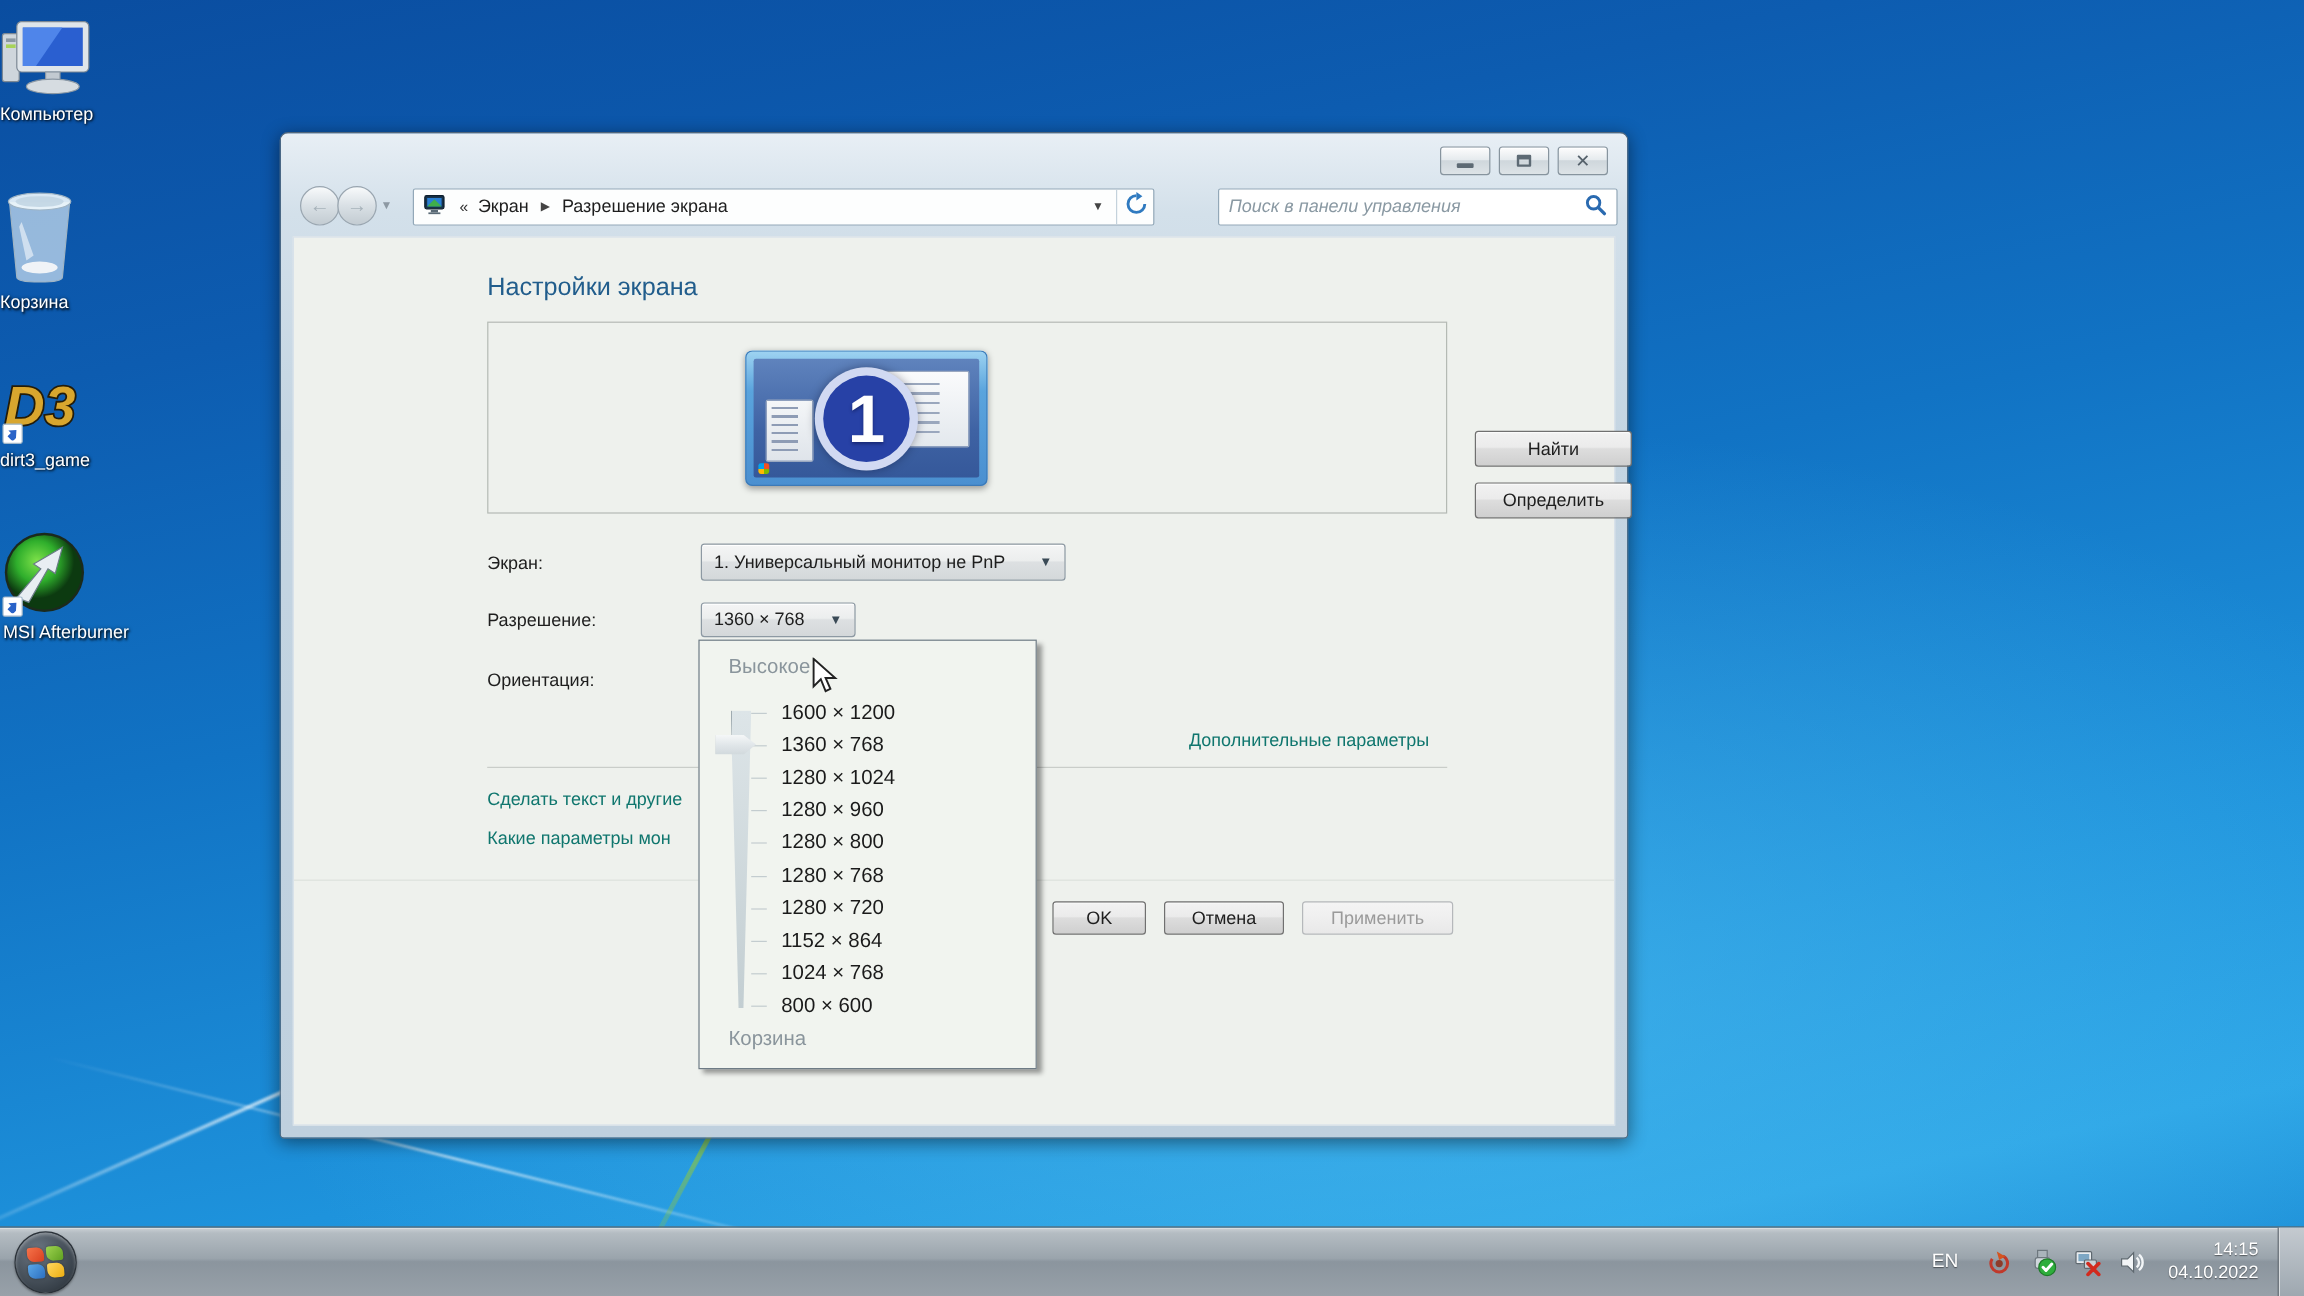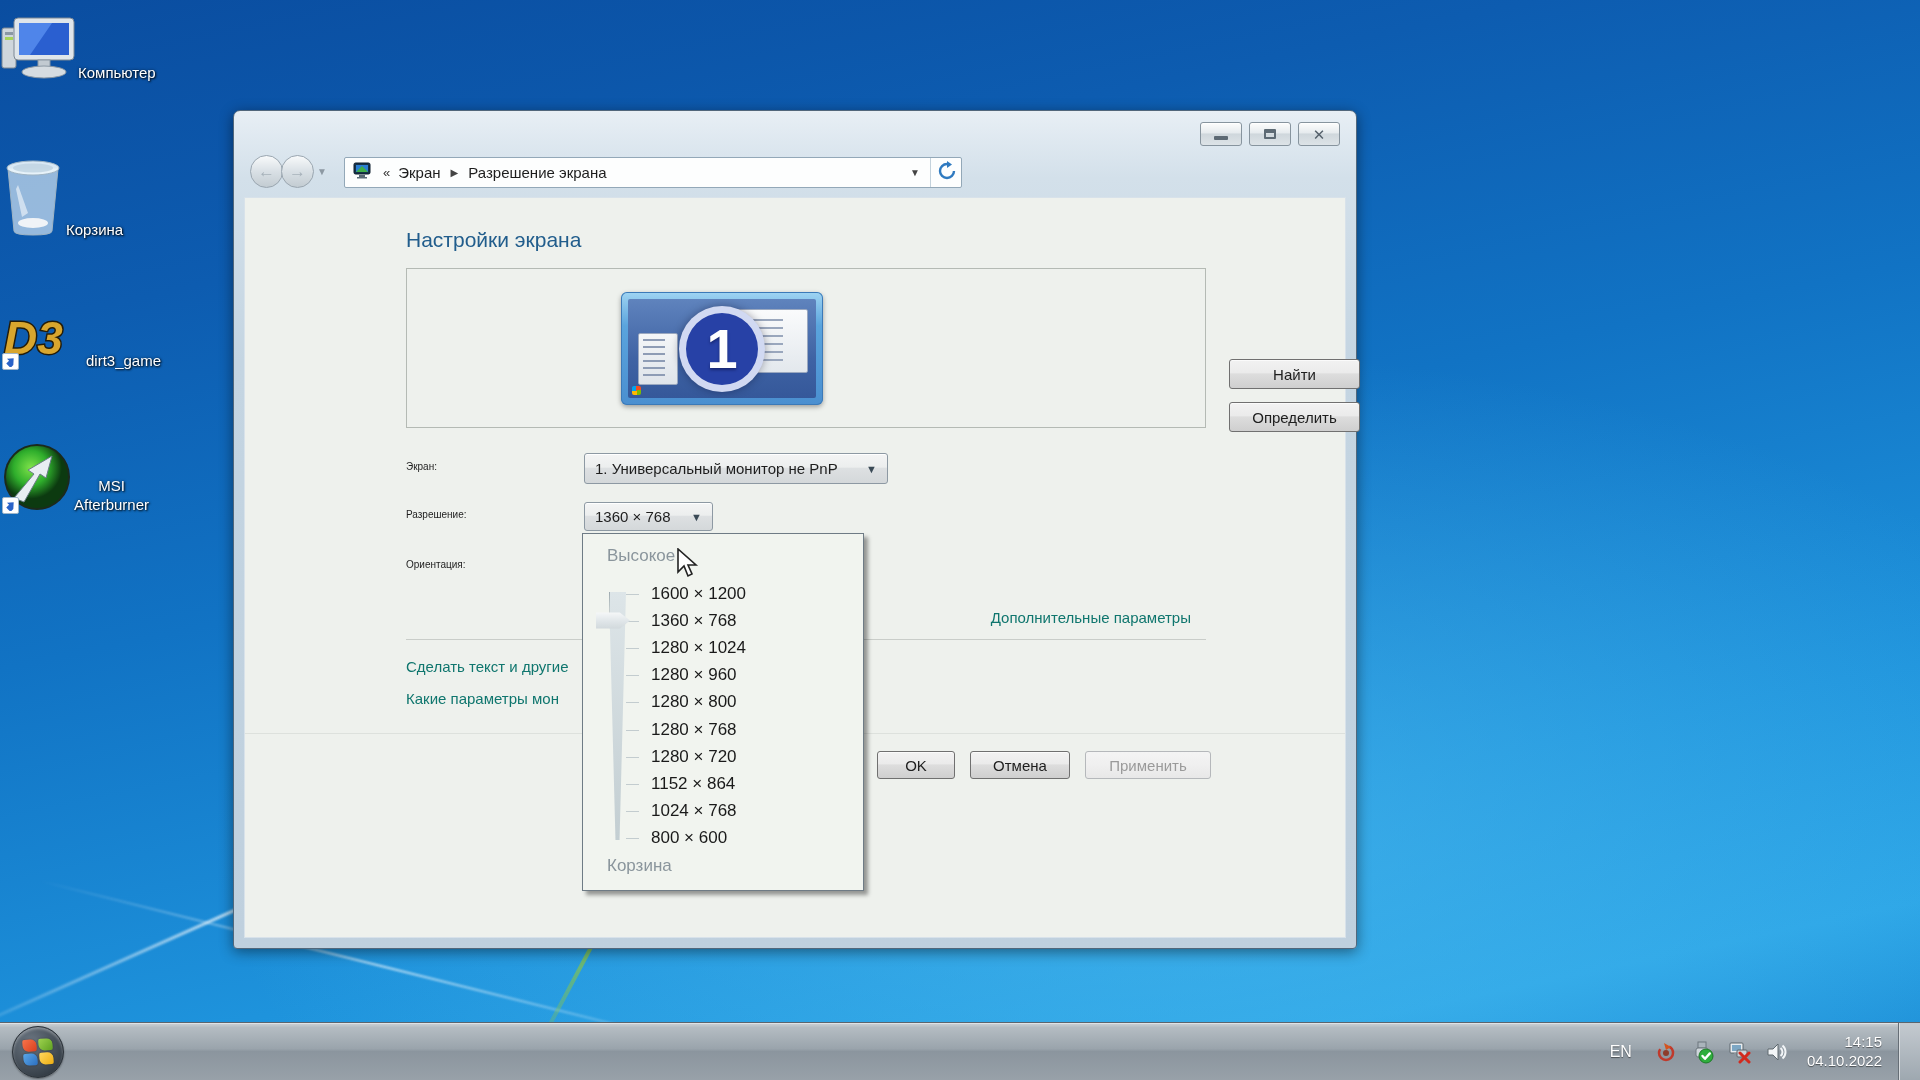--- a/index.html
+++ b/index.html
@@ -22,21 +22,21 @@
     background:linear-gradient(90deg, rgba(255,255,255,0), rgba(255,255,255,.85), rgba(255,255,255,0));
     transform:rotate(-24deg); transform-origin:left center; filter:blur(1px); }
   .streak-white-2 { left:40px; top:880px; width:700px; height:2px;
     background:linear-gradient(90deg, rgba(255,255,255,0), rgba(255,255,255,.7), rgba(255,255,255,0));
     transform:rotate(14deg); transform-origin:left center; filter:blur(1px); }
   .streak-green { left:530px; top:1060px; width:420px; height:4px;
     background:linear-gradient(90deg, rgba(141,198,63,0), #8dc63f 40%, rgba(141,198,63,0));
     transform:rotate(-62deg); transform-origin:left center; filter:blur(.5px); }
 
   
-  .desk-icon { position:absolute; width:110px; display:flex; flex-direction:row; align-items:flex-end; cursor:default; }
+  .desk-icon { position:absolute; width:110px; display:flex; flex-direction:column; align-items:flex-start; cursor:default; }
   .desk-icon .glyph { display:flex; align-items:center; justify-content:center; }
   .desk-icon .lbl {
     margin-top:4px; color:#fff; font-size:15px; text-align:center; line-height:19px;
     text-shadow:1px 1px 2px rgba(0,0,0,.9), 0 0 3px rgba(0,0,0,.6);
   }
   .shortcut-badge {
     position:absolute; left:2px; bottom:0; width:17px; height:17px;
     background:#fff; border:1px solid #9fb6c9; border-radius:2px;
     display:flex; align-items:center; justify-content:center;
   }
@@ -150,21 +150,21 @@
   .w7-btn.disabled {
     border-color:#b5b8bb; background:linear-gradient(180deg,#f4f4f4,#efefef 50%,#e8e8e8);
     color:#9a9a9a; box-shadow:none;
   }
   .btn-find { left:822px; top:90px; width:131px; }
   .btn-identify { left:822px; top:133px; width:131px; }
   .btn-ok { left:632px; top:553px; width:78px; height:28px; }
   .btn-cancel { left:725px; top:553px; width:100px; height:28px; }
   .btn-apply { left:840px; top:553px; width:126px; height:28px; }
 
-  .fld-label { position:absolute; left:161px; font-size:10px; color:#1e1e1e; }
+  .fld-label { position:absolute; left:161px; font-size:15px; color:#1e1e1e; }
   .combo {
     position:absolute; border:1px solid #8d99a3; border-radius:3px;
     background:linear-gradient(180deg,#f4f5f5,#eceeee 45%,#dde0e2 50%,#d4d8da);
     display:flex; align-items:center; font-size:15px; color:#1e1e1e;
     padding:0 10px; box-shadow:inset 0 1px 0 #fff;
   }
   .combo .arr { margin-left:auto; font-size:11px; color:#3a4a56; padding-left:10px; }
   .combo-display { left:339px; top:255px; width:304px; height:31px; }
   .combo-resolution { left:339px; top:304px; width:129px; height:29px; }
 
@@ -363,20 +363,29 @@
       <span class="crumb-ddl">▼</span>
       <span class="crumb-divider"></span>
       <span>
         <svg width="20" height="20" viewBox="0 0 20 20">
           <path d="M10 3 A7 7 0 1 0 17 10" fill="none" stroke="#2f7ac0" stroke-width="2.4"></path>
           <polygon points="10,0 10,7 15,3.5" fill="#2f7ac0"></polygon>
         </svg>
       </span>
     </div>
 
+    <div class="search-box">
+      <input type="text" placeholder="Поиск в панели управления" style="">
+      <span>
+        <svg width="19" height="19" viewBox="0 0 19 19">
+          <circle cx="8" cy="8" r="5.2" fill="none" stroke="#2a6ab0" stroke-width="2.4"></circle>
+          <line x1="12" y1="12" x2="17" y2="17" stroke="#2a6ab0" stroke-width="2.8" stroke-linecap="round"></line>
+        </svg>
+      </span>
+    </div>
   </div>
 
   <div class="content">
     <div class="heading">Настройки экрана</div>
 
     <div class="preview-box">
       <div class="monitor-preview">
         <div class="monitor-screen">
           <div class="mini-win-left"></div>
           <div class="mini-win-right"></div>

